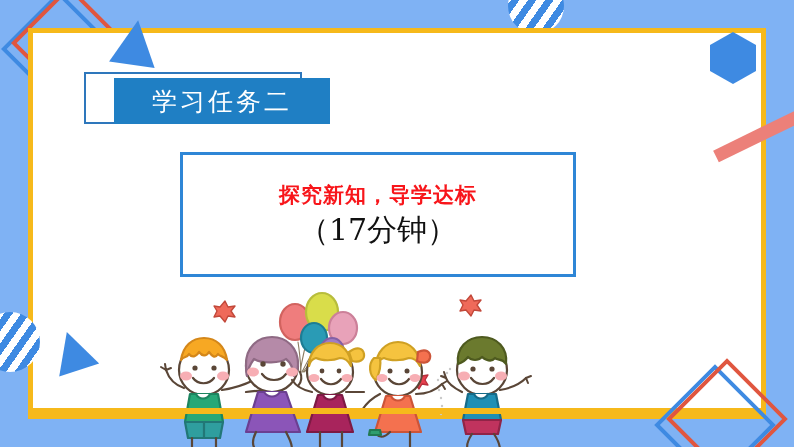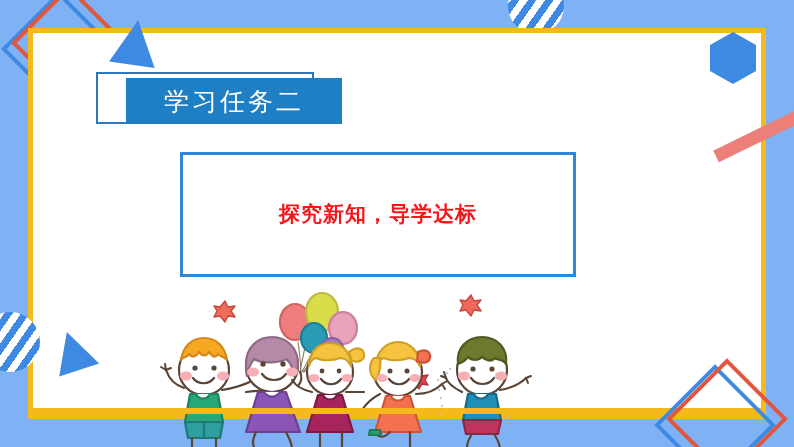--- a/index.html
+++ b/index.html
@@ -61,21 +61,21 @@
     transform-origin:left center;
   }
 
   .sq{border:4px solid;background:transparent;}
   .sq-tl-blue{left:18px;top:8px;width:74px;height:74px;border-color:#3e8ae2;transform:rotate(45deg);}
   .sq-tl-red {left:28px;top:2px;width:74px;height:74px;border-color:#e0563f;transform:rotate(45deg);}
   .sq-br-blue{left:672px;top:382px;width:78px;height:78px;border-color:#3e8ae2;transform:rotate(45deg);}
   .sq-br-red {left:684px;top:376px;width:78px;height:78px;border-color:#e0563f;transform:rotate(45deg);}
 
   
-  .banner-wrap{position:absolute;left:88px;top:78px;padding-left:38px;}
+  .banner-wrap{position:absolute;left:76px;top:78px;padding-left:38px;}
   .banner-outline{
     position:absolute;left:8px;top:-6px;width:218px;height:52px;
     border:2px solid #2e77bc;box-sizing:border-box;background:transparent;
   }
   .banner{
     position:relative;width:216px;height:46px;background:#1f7fc4;
     display:flex;align-items:center;justify-content:center;
   }
   .banner-text{
     color:#ffffff;font-size:25px;letter-spacing:3px;font-weight:400;
@@ -125,20 +125,21 @@
 
   <div class="banner-wrap">
     <div class="banner-outline"></div>
     <div class="banner">
       <span class="banner-text">学习任务二</span>
     </div>
   </div>
 
   <div class="mainbox">
     <div class="main-title">探究新知，导学达标</div>
+    <div class="main-sub">（17分钟）</div>
   </div>
 
   <svg class="kids" viewBox="0 0 400 167">
     <g stroke="#5a4637" stroke-width="2.2" stroke-linecap="round" stroke-linejoin="round" fill="none">
 
       <g fill="#ef6a5a" stroke="#c2483a" stroke-width="1.4">
         <path d="M70 27 l5 -6 l3 6 l7 -1 l-4 5 l4 6 l-7 -1 l-3 6 l-5 -6 l-6 1 l3 -6 l-3 -5 z"></path>
       </g>
 
       <g fill="#ef6a5a" stroke="#c2483a" stroke-width="1.4">

